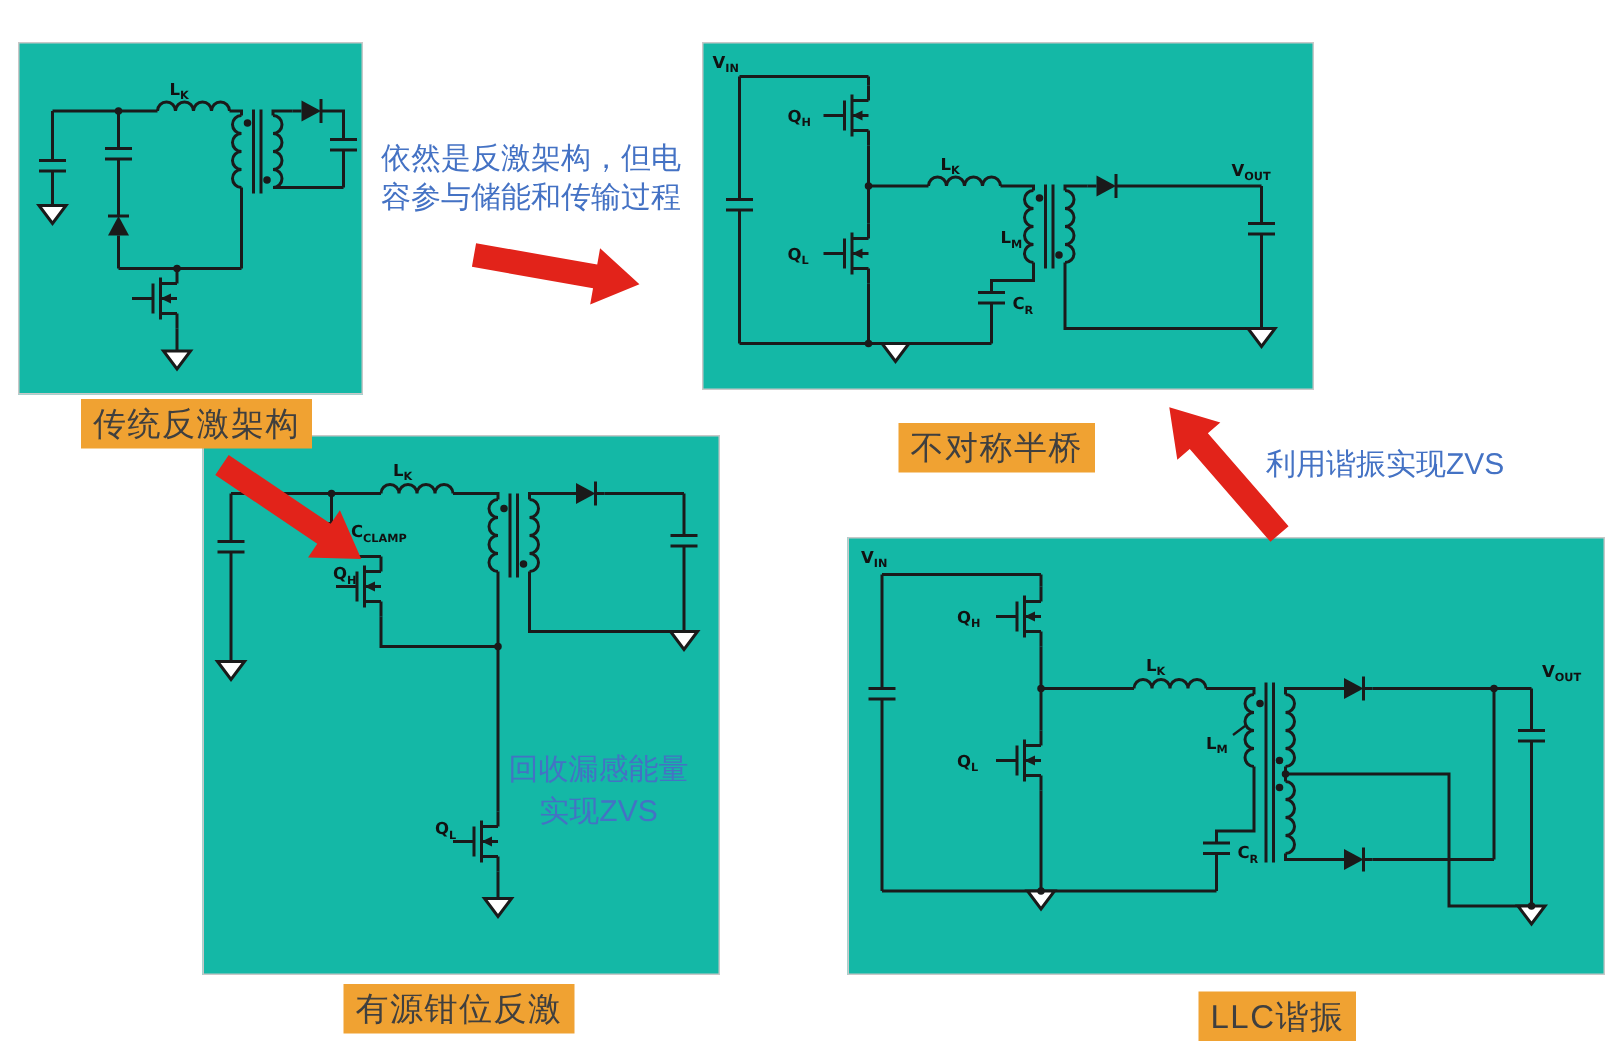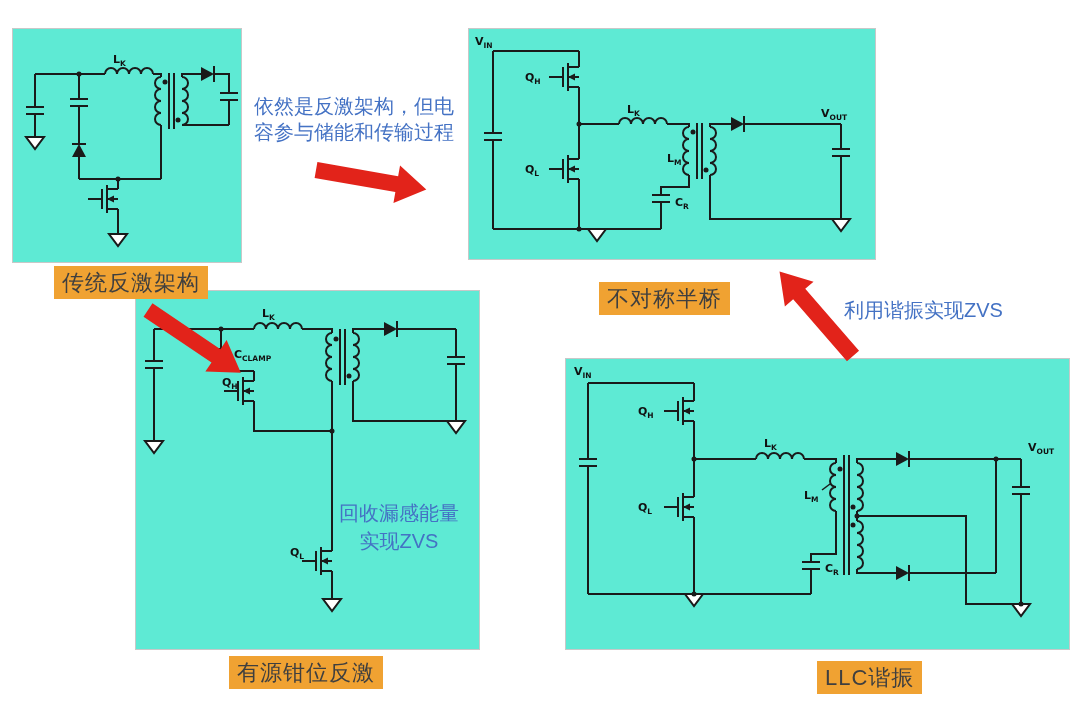--- a/index.html
+++ b/index.html
@@ -2,21 +2,21 @@
 <html style="--background: #FFFFFF; --panel_border: #C8C8C8; --circuit: #1A1A1A; --badge_bg: #F0A232; --badge_text: #3F3F3F; --annotation: #4472C4; --arrow: #E2231A;"><head>
 <meta charset="utf-8">
 <style>
   *{margin:0;padding:0;box-sizing:border-box}
   html,body{width:1080px;height:706px}
   body{
     position:relative;overflow:hidden;
     background:var(--background,#ffffff);
     font-family:"Liberation Sans","DejaVu Sans",sans-serif;
   }
-  .panel{position:absolute;background:#5eead4;border:1px solid var(--panel_border,#c8c8c8)}
+  .panel{position:absolute;background:#14b8a6;border:1px solid var(--panel_border,#c8c8c8)}
   .circuit{display:block;color:var(--circuit,#1a1a1a)}
   .w{fill:none;stroke:currentColor;stroke-width:2}
   .thin{stroke-width:1.5}
   .dot{fill:currentColor}
   .circuit text{fill:#111;font-weight:bold;font-size:11px;font-family:"DejaVu Sans",sans-serif}
   .circuit tspan.sub{font-size:7.5px}
   .badge{
     position:absolute;display:inline-block;
     background:var(--badge_bg,#f0a232);color:var(--badge_text,#3f3f3f);
     font-size:22px;line-height:33px;padding:0 8px;text-align:center;letter-spacing:1px;
@@ -232,21 +232,21 @@
     <text x="198" y="88"><tspan>L</tspan><tspan dy="3" class="sub">K</tspan></text>
     <text x="238" y="140"><tspan>L</tspan><tspan dy="3" class="sub">M</tspan></text>
     <text x="259" y="213"><tspan>C</tspan><tspan dy="3" class="sub">R</tspan></text>
     <text x="462" y="92"><tspan>V</tspan><tspan dy="3" class="sub">OUT</tspan></text>
   </svg>
 </section>
 
 <div class="badge" style="left:54px;top:266px">传统反激架构</div>
 <div class="badge" style="left:599px;top:282px">不对称半桥</div>
 <div class="badge" style="left:229px;top:656px">有源钳位反激</div>
-<div class="badge" style="left:817px;top:661px">LLC谐振</div>
+<div class="badge" style="left:799px;top:661px">LLC谐振</div>
 
 <div class="note" id="note-top">
   <span class="ln">依然是反激架构，但电</span>
   <span class="ln">容参与储能和传输过程</span>
 </div>
 <div class="note" id="note-right">利用谐振实现ZVS</div>
 <div class="note" id="note-bottom">
   <span class="ln">回收漏感能量</span>
   <span class="ln">实现ZVS</span>
 </div>

